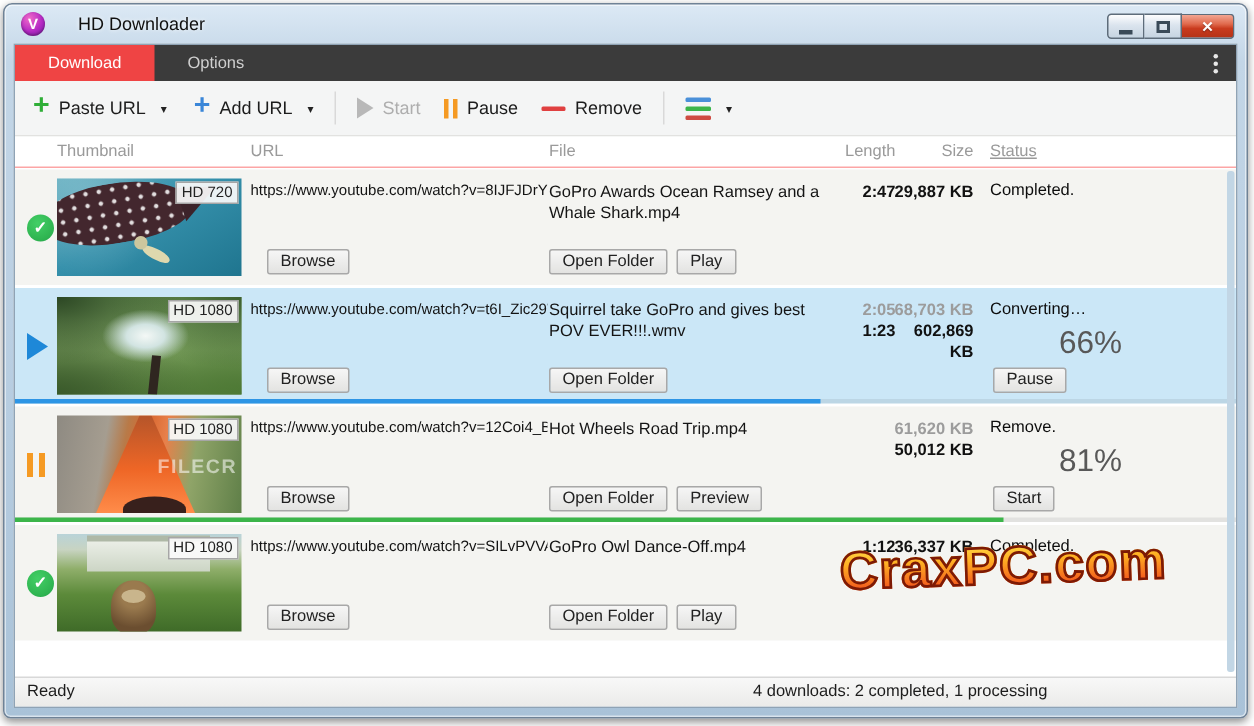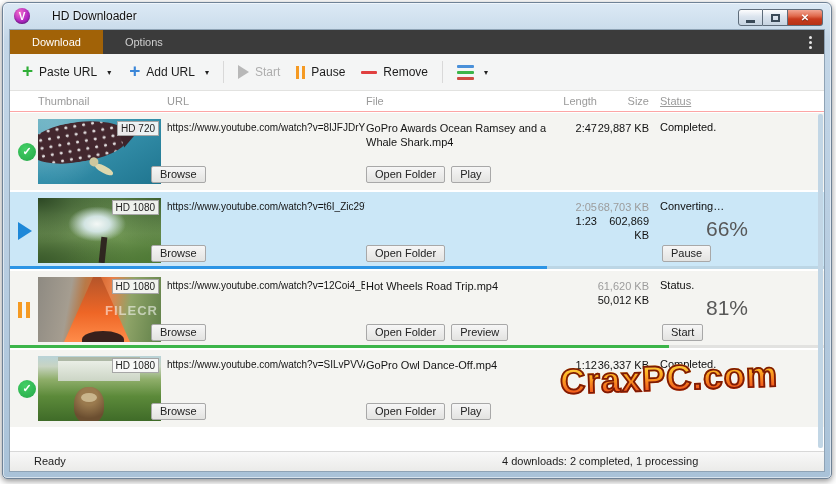--- a/index.html
+++ b/index.html
@@ -26,21 +26,21 @@
   .glyph-min { width:9px; height:3px; background:#3a4a58; margin-top:7px; }
   .glyph-max { width:9px; height:8px; border:2px solid #3a4a58; }
 
   
   .content { position:absolute; left:6px; right:6px; top:26px; bottom:6px;
              background:#fff; border:1px solid #8fa3b5; display:flex; flex-direction:column; overflow:hidden; }
 
   
   .tabstrip { height:24px; background:#3b3b3b; display:flex; align-items:stretch; position:relative; flex:none; }
   .tab { padding:0 22px; display:flex; align-items:center; font-size:11px; color:#cfcfcf; cursor:default; }
-  .tab.active { background:#a16207; color:#fff; }
+  .tab.active { background:#ef4444; color:#fff; }
   .kebab { position:absolute; right:12px; top:0; bottom:0; display:flex; flex-direction:column; justify-content:center; gap:2px; }
   .kebab i { width:3px; height:3px; border-radius:50%; background:#e8e8e8; }
 
   
   .toolbar { height:37px; flex:none; display:flex; align-items:center; background:#f4f5f5;
              border-bottom:1px solid #e2e2e0; font-size:12px; color:#1c1c1c; padding-left:12px; }
   .tbtn { display:flex; align-items:center; gap:6px; }
   .plus { font-size:19px; font-weight:bold; line-height:14px; margin-top:-2px; }
   .plus.green { color:#2fae37; } .plus.blue { color:#3a86d8; }
   .caret { font-size:8px; color:#222; margin-left:4px; }
@@ -70,26 +70,26 @@
   .pausestate { display:flex; gap:4px; } .pausestate i { width:4px; height:16px; background:#f59a23; }
 
   .thumb { position:absolute; left:28px; top:6px; width:123px; height:65px; overflow:hidden; background:#888; }
   .badge { position:absolute; top:2px; right:2px; background:rgba(250,250,250,.93); border:1px solid #a6a6a6;
            font-size:10px; color:#222; padding:0 3px; line-height:13px; }
 
   .url { position:absolute; left:157px; top:9px; width:198px; font-size:10px; color:#141414; white-space:nowrap; overflow:hidden; }
   .file { position:absolute; left:356px; top:8px; width:190px; font-size:11px; color:#141414; line-height:14px; }
   .btn { display:inline-block; font-size:11px; color:#222; background:linear-gradient(#f6f6f6,#e3e3e1);
          border:1px solid #a8a8a8; border-radius:2px; padding:1px 8px 2px; cursor:default; }
-  .browse { position:absolute; left:141px; bottom:7px; }
+  .browse { position:absolute; left:168px; bottom:7px; }
   .file-btns { position:absolute; left:356px; bottom:7px; display:flex; gap:6px; }
   .len { position:absolute; left:530px; top:8px; width:57px; text-align:right; font-size:11px; color:#111; }
   .siz { position:absolute; left:585px; top:8px; width:54px; text-align:right; font-size:11px; color:#111; }
   .dim { color:#9c9c9c; }
-  .len div, .siz div { line-height:14px; }
+  .len div, .siz div { line-height:14px;font-weight:bold; }
   .stat { position:absolute; left:650px; top:8px; font-size:11px; color:#0d0d0d; }
   .pct { position:absolute; left:636px; top:25px; width:102px; text-align:right; font-size:21px; color:#585858; }
   .stat-btn { position:absolute; left:652px; bottom:7px; }
   .ptrack { position:absolute; left:0; bottom:0; height:3px; width:100%; background:rgba(0,0,0,.07); }
   .pbar { position:absolute; left:0; bottom:0; height:3px; }
   .pbar.blue { background:#2d95e5; } .pbar.green { background:#3cb54a; }
 
   
   .t1 { background:radial-gradient(circle at 18% 25%, rgba(255,255,255,.22), transparent 45%),
         linear-gradient(150deg,#63aec0 0%,#3590ab 45%,#1f758f 100%); }
@@ -129,21 +129,21 @@
                background:linear-gradient(180deg,#ffe14d 4%,#ffb023 38%,#f2571d 80%,#d43a12 100%);
                -webkit-background-clip:text; background-clip:text; color:transparent;
                -webkit-text-stroke:1.8px #7d1a05; }
 
   
   .scrollbar { position:absolute; right:1px; top:84px; bottom:23px; width:5px; background:#c2d6e5; border-radius:2px; }
 
   
   .statusbar { height:20px; flex:none; position:relative; border-top:1px solid #d8d8d8;
                background:linear-gradient(#f8f8f8,#ebebe9); font-size:11px; color:#1c1c1c; }
-  .sb-left { position:absolute; left:8px; top:3px;margin-left:16px; }
+  .sb-left { position:absolute; left:8px; top:3px; }
   .sb-right { position:absolute; left:476px; top:3px;margin-left:16px; }
 </style>
 </head>
 <body>
 
 <div class="win">
 
   <div class="titlebar">
     <div class="app-icon">
         <span>V</span>
@@ -257,20 +257,21 @@
       <div class="row selected">
         <div class="state">
             <div class="playtri"></div>
           </div>
         <div class="thumb t2">
           <div class="trunk"></div>
           <div class="badge">HD 1080</div>
         </div>
         <div class="url">https://www.youtube.com/watch?v=t6I_Zic29VQ</div>
         <div class="btn browse">Browse</div>
+        <div class="file">Squirrel take GoPro and gives best POV EVER!!!.wmv</div>
         <div class="file-btns">
           <div class="btn">Open Folder</div>
         </div>
         <div class="len">
           <div class="dim">2:05</div>
           <div>1:23</div>
         </div>
         <div class="siz">
           <div class="dim">68,703 KB</div>
           <div>602,869 KB</div>
@@ -299,21 +300,21 @@
         <div class="btn browse">Browse</div>
         <div class="file">Hot Wheels Road Trip.mp4</div>
         <div class="file-btns">
           <div class="btn">Open Folder</div>
           <div class="btn">Preview</div>
         </div>
         <div class="siz">
           <div class="dim">61,620 KB</div>
           <div>50,012 KB</div>
         </div>
-        <div class="stat">Status.</div>
+        <div class="stat">Remove.</div>
         <div class="pct">81%</div>
         <div class="btn stat-btn">Start</div>
         <div class="ptrack"></div>
         <div class="pbar green" style="width:81%"></div>
       </div>
 
       <div class="row">
         <div class="state">
             <div class="chk">
               <span>✓</span>

